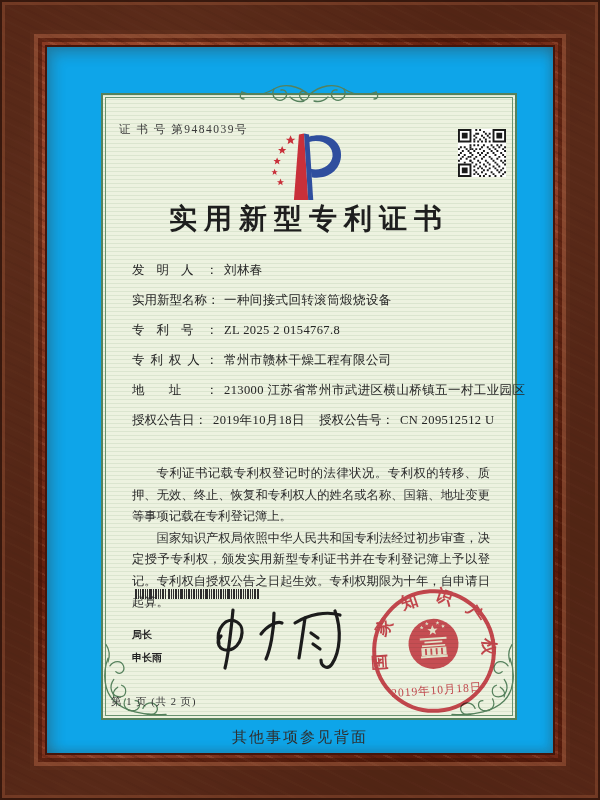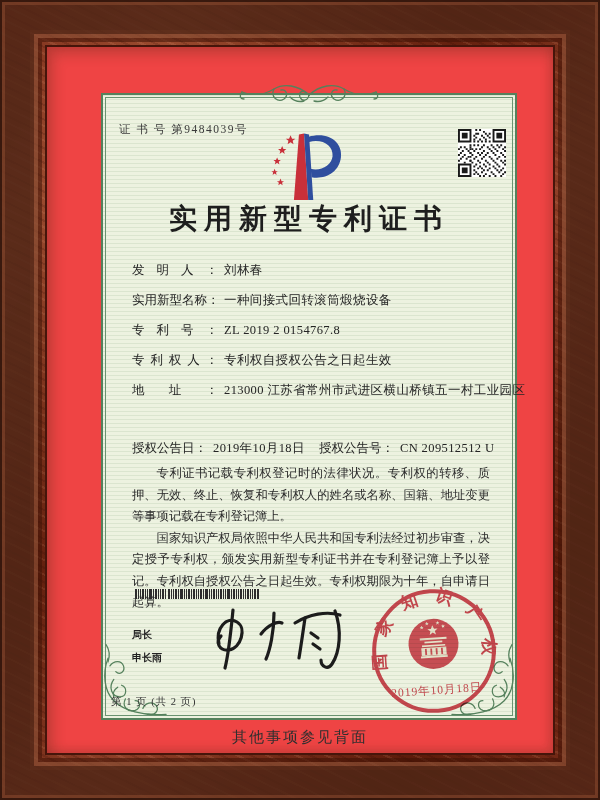--- a/index.html
+++ b/index.html
@@ -14,40 +14,40 @@
   .frame::after{content:"";position:absolute;inset:0;
     box-shadow:
       inset 0 0 0 2px rgba(25,6,1,0.65),
       inset 0 0 0 5px rgba(160,90,58,0.38),
       inset 0 0 0 30px rgba(0,0,0,0.05),
       inset 0 0 0 34px rgba(42,10,3,0.45),
       inset 0 0 0 38px rgba(200,130,92,0.38),
       inset 0 0 0 42px rgba(62,18,6,0.55);}
 
   
-  .sheet{position:absolute;inset:47px;background:#ef4444;
+  .sheet{position:absolute;inset:47px;background:#0ea5e9;
     box-shadow:0 0 0 2px #46150a, inset 5px 6px 14px rgba(70,40,20,0.30), inset -4px -4px 10px rgba(70,40,20,0.16);}
 
   
   .printed{position:absolute;left:54px;right:36px;top:46px;bottom:33px;
     border:2px solid #55815c;
     background-color:#edf2e0;
     background-image:repeating-linear-gradient(180deg, rgba(110,150,105,0.14) 0 1px, rgba(0,0,0,0) 1px 4px);}
   .printed::before{content:"";position:absolute;inset:2px;border:1px solid #6a9370;pointer-events:none;}
 
   .certno{position:absolute;left:16px;top:27px;font-size:11.5px;letter-spacing:1.5px;color:#3a3a3a;}
   .logo{position:absolute;left:calc(50% - 47px);top:34px;width:84px;height:78px;}
   .qr{position:absolute;left:355px;top:31px;width:48px;height:54px;}
   .title{position:absolute;left:0;right:0;top:107px;text-align:center;
     font-size:28px;line-height:34px;letter-spacing:7px;font-weight:600;color:#1e1e1e;}
 
   .fields{position:absolute;left:29px;right:22px;top:160px;font-size:12.5px;color:#242424;}
   .frow{height:30px;line-height:30px;white-space:nowrap;}
   .flabel{display:inline-block;width:86px;text-align:justify;text-align-last:justify;}
-  .flabel.auto{width:auto;text-align:left;text-align-last:auto;margin-top:28px;}
+  .flabel.auto{width:auto;text-align:left;text-align-last:auto;}
   .fvalue{margin-left:6px;letter-spacing:0.4px;}
   .gap{margin-left:14px;}
 
   .paras{position:absolute;left:29px;right:25px;top:368px;font-size:12.3px;line-height:21.5px;
     color:#2b2b2b;text-align:justify;}
   .paras p{margin:0;text-indent:2em;}
 
   .barcode{position:absolute;left:32px;top:494px;width:124px;height:10px;}
   .director{position:absolute;left:29px;top:528px;font-size:10px;font-weight:600;color:#222;line-height:23px;}
   .signature{position:absolute;left:86px;top:505px;width:165px;height:80px;}
@@ -130,22 +130,22 @@
         <path fill="#1a1a1a" d="M2 2h3v3H2z M20 2h3v3h-3z M2 20h3v3H2z"></path>
         <path fill="#1a1a1a" d="M8 6h1v1H8z M10 6h1v1h-1z M12 6h1v1h-1z M14 6h1v1h-1z M16 6h1v1h-1z M6 8h1v1H6z M6 10h1v1H6z M6 12h1v1H6z M6 14h1v1H6z M6 16h1v1H6z"></path>
         <path fill="#1a1a1a" d="M9 0h1v1H9z M11 0h1v1h-1z M13 1h1v1h-1z M9 2h2v1H9z M14 2h1v1h-1z M16 2h1v1h-1z M8 3h1v1H8z M12 3h1v1h-1z M15 3h1v1h-1z M9 4h1v1H9z M13 4h1v1h-1z M16 4h1v1h-1z M8 5h1v1H8z M11 5h1v1h-1z M14 5h1v1h-1z M8 8h1v1H8z M10 8h1v1h-1z M13 8h1v1h-1z M17 8h1v1h-1z M20 8h1v1h-1z M22 8h1v1h-1z M1 9h1v1H1z M3 9h1v1H3z M6 9h1v1H6z M12 9h1v1h-1z M15 9h1v1h-1z M18 9h1v1h-1z M21 9h1v1h-1z M24 9h1v1h-1z M0 10h1v1H0z M4 10h1v1H4z M7 10h1v1H7z M9 10h1v1H9z M11 10h1v1h-1z M16 10h1v1h-1z M19 10h1v1h-1z M23 10h1v1h-1z M2 11h1v1H2z M5 11h1v1H5z M8 11h1v1H8z M13 11h1v1h-1z M17 11h1v1h-1z M20 11h1v1h-1z M24 11h1v1h-1z M1 12h1v1H1z M6 12h1v1H6z M10 12h1v1h-1z M12 12h1v1h-1z M15 12h1v1h-1z M18 12h1v1h-1z M22 12h1v1h-1z M0 13h1v1H0z M3 13h1v1H3z M7 13h1v1H7z M11 13h1v1h-1z M14 13h1v1h-1z M19 13h1v1h-1z M23 13h1v1h-1z M2 14h1v1H2z M5 14h1v1H5z M9 14h1v1H9z M13 14h1v1h-1z M16 14h1v1h-1z M21 14h1v1h-1z M24 14h1v1h-1z M1 15h1v1H1z M4 15h1v1H4z M8 15h1v1H8z M12 15h1v1h-1z M17 15h1v1h-1z M20 15h1v1h-1z M0 16h1v1H0z M6 16h1v1H6z M10 16h1v1h-1z M14 16h1v1h-1z M18 16h1v1h-1z M22 16h1v1h-1z M24 16h1v1h-1z M3 17h1v1H3z M7 17h1v1H7z M11 17h1v1h-1z M15 17h1v1h-1z M19 17h1v1h-1z M23 17h1v1h-1z M9 18h1v1H9z M13 18h1v1h-1z M16 18h1v1h-1z M20 18h1v1h-1z M24 18h1v1h-1z M8 19h1v1H8z M11 19h1v1h-1z M14 19h1v1h-1z M18 19h1v1h-1z M21 19h1v1h-1z M10 20h1v1h-1z M12 20h1v1h-1z M16 20h1v1h-1z M19 20h1v1h-1z M23 20h1v1h-1z M8 21h1v1H8z M13 21h1v1h-1z M15 21h1v1h-1z M20 21h1v1h-1z M22 21h1v1h-1z M9 22h1v1H9z M12 22h1v1h-1z M17 22h1v1h-1z M21 22h1v1h-1z M24 22h1v1h-1z M8 23h1v1H8z M10 23h1v1h-1z M14 23h1v1h-1z M18 23h1v1h-1z M23 23h1v1h-1z M11 24h1v1h-1z M13 24h1v1h-1z M16 24h1v1h-1z M19 24h1v1h-1z M22 24h1v1h-1z"></path>
       </svg>
 
       <div class="title">实用新型专利证书</div>
 
       <div class="fields">
         <div class="frow"><span class="flabel">发明人：</span><span class="fvalue">刘林春</span></div>
         <div class="frow"><span class="flabel">实用新型名称：</span><span class="fvalue">一种间接式回转滚筒煅烧设备</span></div>
-        <div class="frow"><span class="flabel">专利号：</span><span class="fvalue">ZL 2019 2 0154767.8</span></div>
-        <div class="frow"><span class="flabel">专利权人：</span><span class="fvalue">专利权自授权公告之日起生效</span></div>
+        <div class="frow"><span class="flabel">专利号：</span><span class="fvalue">ZL 2025 2 0154767.8</span></div>
+        <div class="frow"><span class="flabel">专利权人：</span><span class="fvalue">常州市赣林干燥工程有限公司</span></div>
         <div class="frow"><span class="flabel">地址：</span><span class="fvalue">213000 江苏省常州市武进区横山桥镇五一村工业园区</span></div>
         <div class="frow">
           <span class="flabel auto">授权公告日：</span><span class="fvalue">2019年10月18日</span><span class="flabel auto gap">授权公告号：</span><span class="fvalue">CN 209512512 U</span>
         </div>
       </div>
 
       <div class="paras">
         <p>专利证书记载专利权登记时的法律状况。专利权的转移、质押、无效、终止、恢复和专利权人的姓名或名称、国籍、地址变更等事项记载在专利登记簿上。</p>
         <p>国家知识产权局依照中华人民共和国专利法经过初步审查，决定授予专利权，颁发实用新型专利证书并在专利登记簿上予以登记。专利权自授权公告之日起生效。专利权期限为十年，自申请日起算。</p>
       </div>

